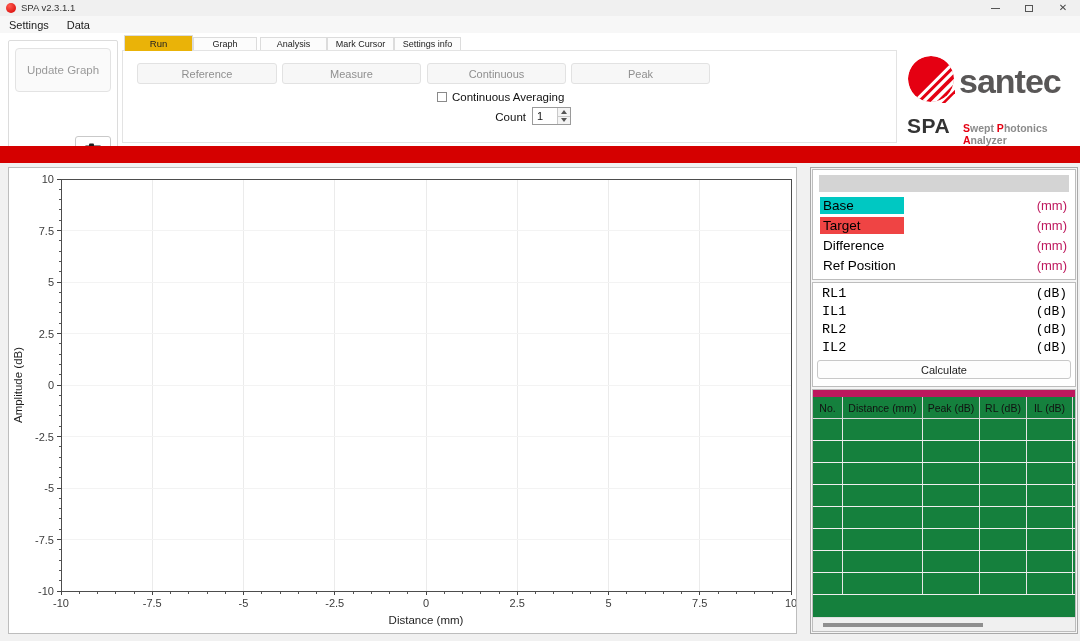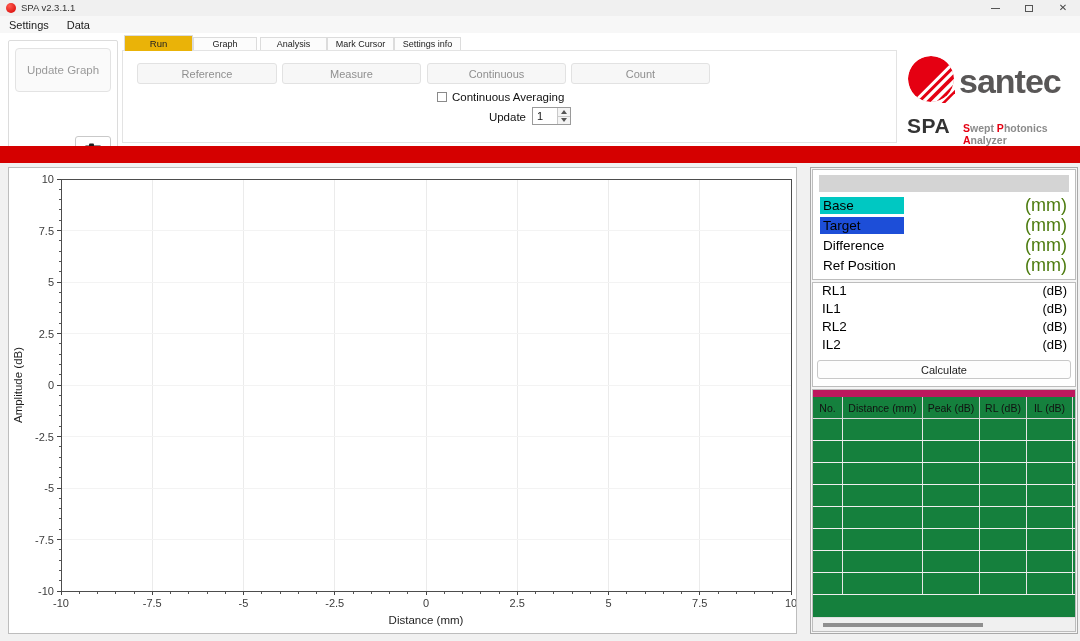--- a/index.html
+++ b/index.html
@@ -68,22 +68,22 @@
   .right-panel { position:absolute; left:810px; top:167px; width:268px; height:467px;
                  border:1px solid #a9a9a9; background:#f5f5f5; padding:1px; display:flex; flex-direction:column; }
   .rp-box { border:1px solid #bdbdbd; background:#fff; margin-bottom:2px; }
   .rp-box1 { height:111px; }
   .rp-box2 { height:105px; }
   .rp-box3 { flex:1; margin-bottom:0; display:flex; flex-direction:column; }
   .gray-bar { height:17px; margin:5px 6px 3px 6px; background:#d4d4d4; }
   .pos-row { height:20px; display:flex; align-items:center; padding:0 8px 0 7px; }
   .pos-label { font-size:13.5px; color:#000; padding:1px 19px 1px 3px; }
   .pos-label.hl { width:84px; }
-  .pos-unit { margin-left:auto; font-size:18px; color:#4d7c0f; }
-  .meas-row { height:18px; display:flex; align-items:flex-start; padding:0 8px 0 9px; }
+  .pos-unit { margin-left:auto; font-size:13px; color:#be185d; }
+  .meas-row { height:18px; display:flex; align-items:flex-end; padding:0 8px 0 9px;font-family:Liberation Mono, monospace; }
   .meas-label { font-size:13.5px; color:#000; }
   .meas-unit { margin-left:auto; font-size:13px; color:#000; }
   .btn-calculate { margin:5px 4px 0 4px; height:19px; border:1px solid #c8c8c8; border-radius:3px; background:#fdfdfd;
                    font-size:11px; color:#1b1b1b; display:flex; align-items:center; justify-content:center; }
   .peak-tabs { height:20px; display:flex; align-items:flex-end; padding-left:1px; position:relative; z-index:2; }
   .peak-tab { font-size:10.5px; padding:2px 6px 2px 6px; }
   .peak-tab.active { background:#fff; border:1px solid #c2c2c2; border-bottom:1px solid #fff; margin-bottom:-1px; color:#000; }
   .peak-tab.inactive { background:#f6f6f6; border:1px solid #d8d8d8; border-bottom:none; margin-left:2px; color:#222; }
   .peak-table { flex:1; border-top:7px solid #be185d; background:#15803d; display:flex; flex-direction:column; overflow:hidden;justify-content:center; }
   .tbl-header { display:flex; height:22px; border-bottom:1px solid #d6d6d6; }
@@ -139,27 +139,27 @@
     <div class="tab" style="left:193px; width:64px;">Graph</div>
     <div class="tab" style="left:260px; width:67px;">Analysis</div>
     <div class="tab" style="left:327px; width:67px;">Mark Cursor</div>
     <div class="tab" style="left:394px; width:67px;">Settings info</div>
 
     <div class="tab-content"></div>
 
     <div class="run-btn" style="left:137px; width:140px;">Reference</div>
     <div class="run-btn" style="left:282px; width:139px;">Measure</div>
     <div class="run-btn" style="left:427px; width:139px;">Continuous</div>
-    <div class="run-btn" style="left:571px; width:139px;">Count</div>
+    <div class="run-btn" style="left:571px; width:139px;">Peak</div>
 
     <div class="chk-row">
       <div class="chk-box"></div>
       <div class="chk-label">Continuous Averaging</div>
     </div>
-    <div class="count-label">Update</div>
+    <div class="count-label">Count</div>
     <div class="spinner">
       <div class="spin-value">1</div>
       <div class="spin-arrows">
         <div class="spin-up">
             <div class="tri-up"></div>
           </div>
         <div class="spin-down">
             <div class="tri-down"></div>
           </div>
       </div>
@@ -318,21 +318,21 @@
 
   <div class="right-panel">
 
     <div class="rp-box rp-box1">
       <div class="gray-bar"></div>
       <div class="pos-row">
         <div class="pos-label hl" style="background: rgb(0, 200, 194);">Base</div>
         <div class="pos-unit">(mm)</div>
       </div>
       <div class="pos-row">
-        <div class="pos-label hl" style="background: #1d4ed8;">Target</div>
+        <div class="pos-label hl" style="background: #ef4444;">Target</div>
         <div class="pos-unit">(mm)</div>
       </div>
       <div class="pos-row">
         <div class="pos-label">Difference</div>
         <div class="pos-unit">(mm)</div>
       </div>
       <div class="pos-row">
         <div class="pos-label">Ref Position</div>
         <div class="pos-unit">(mm)</div>
       </div>

